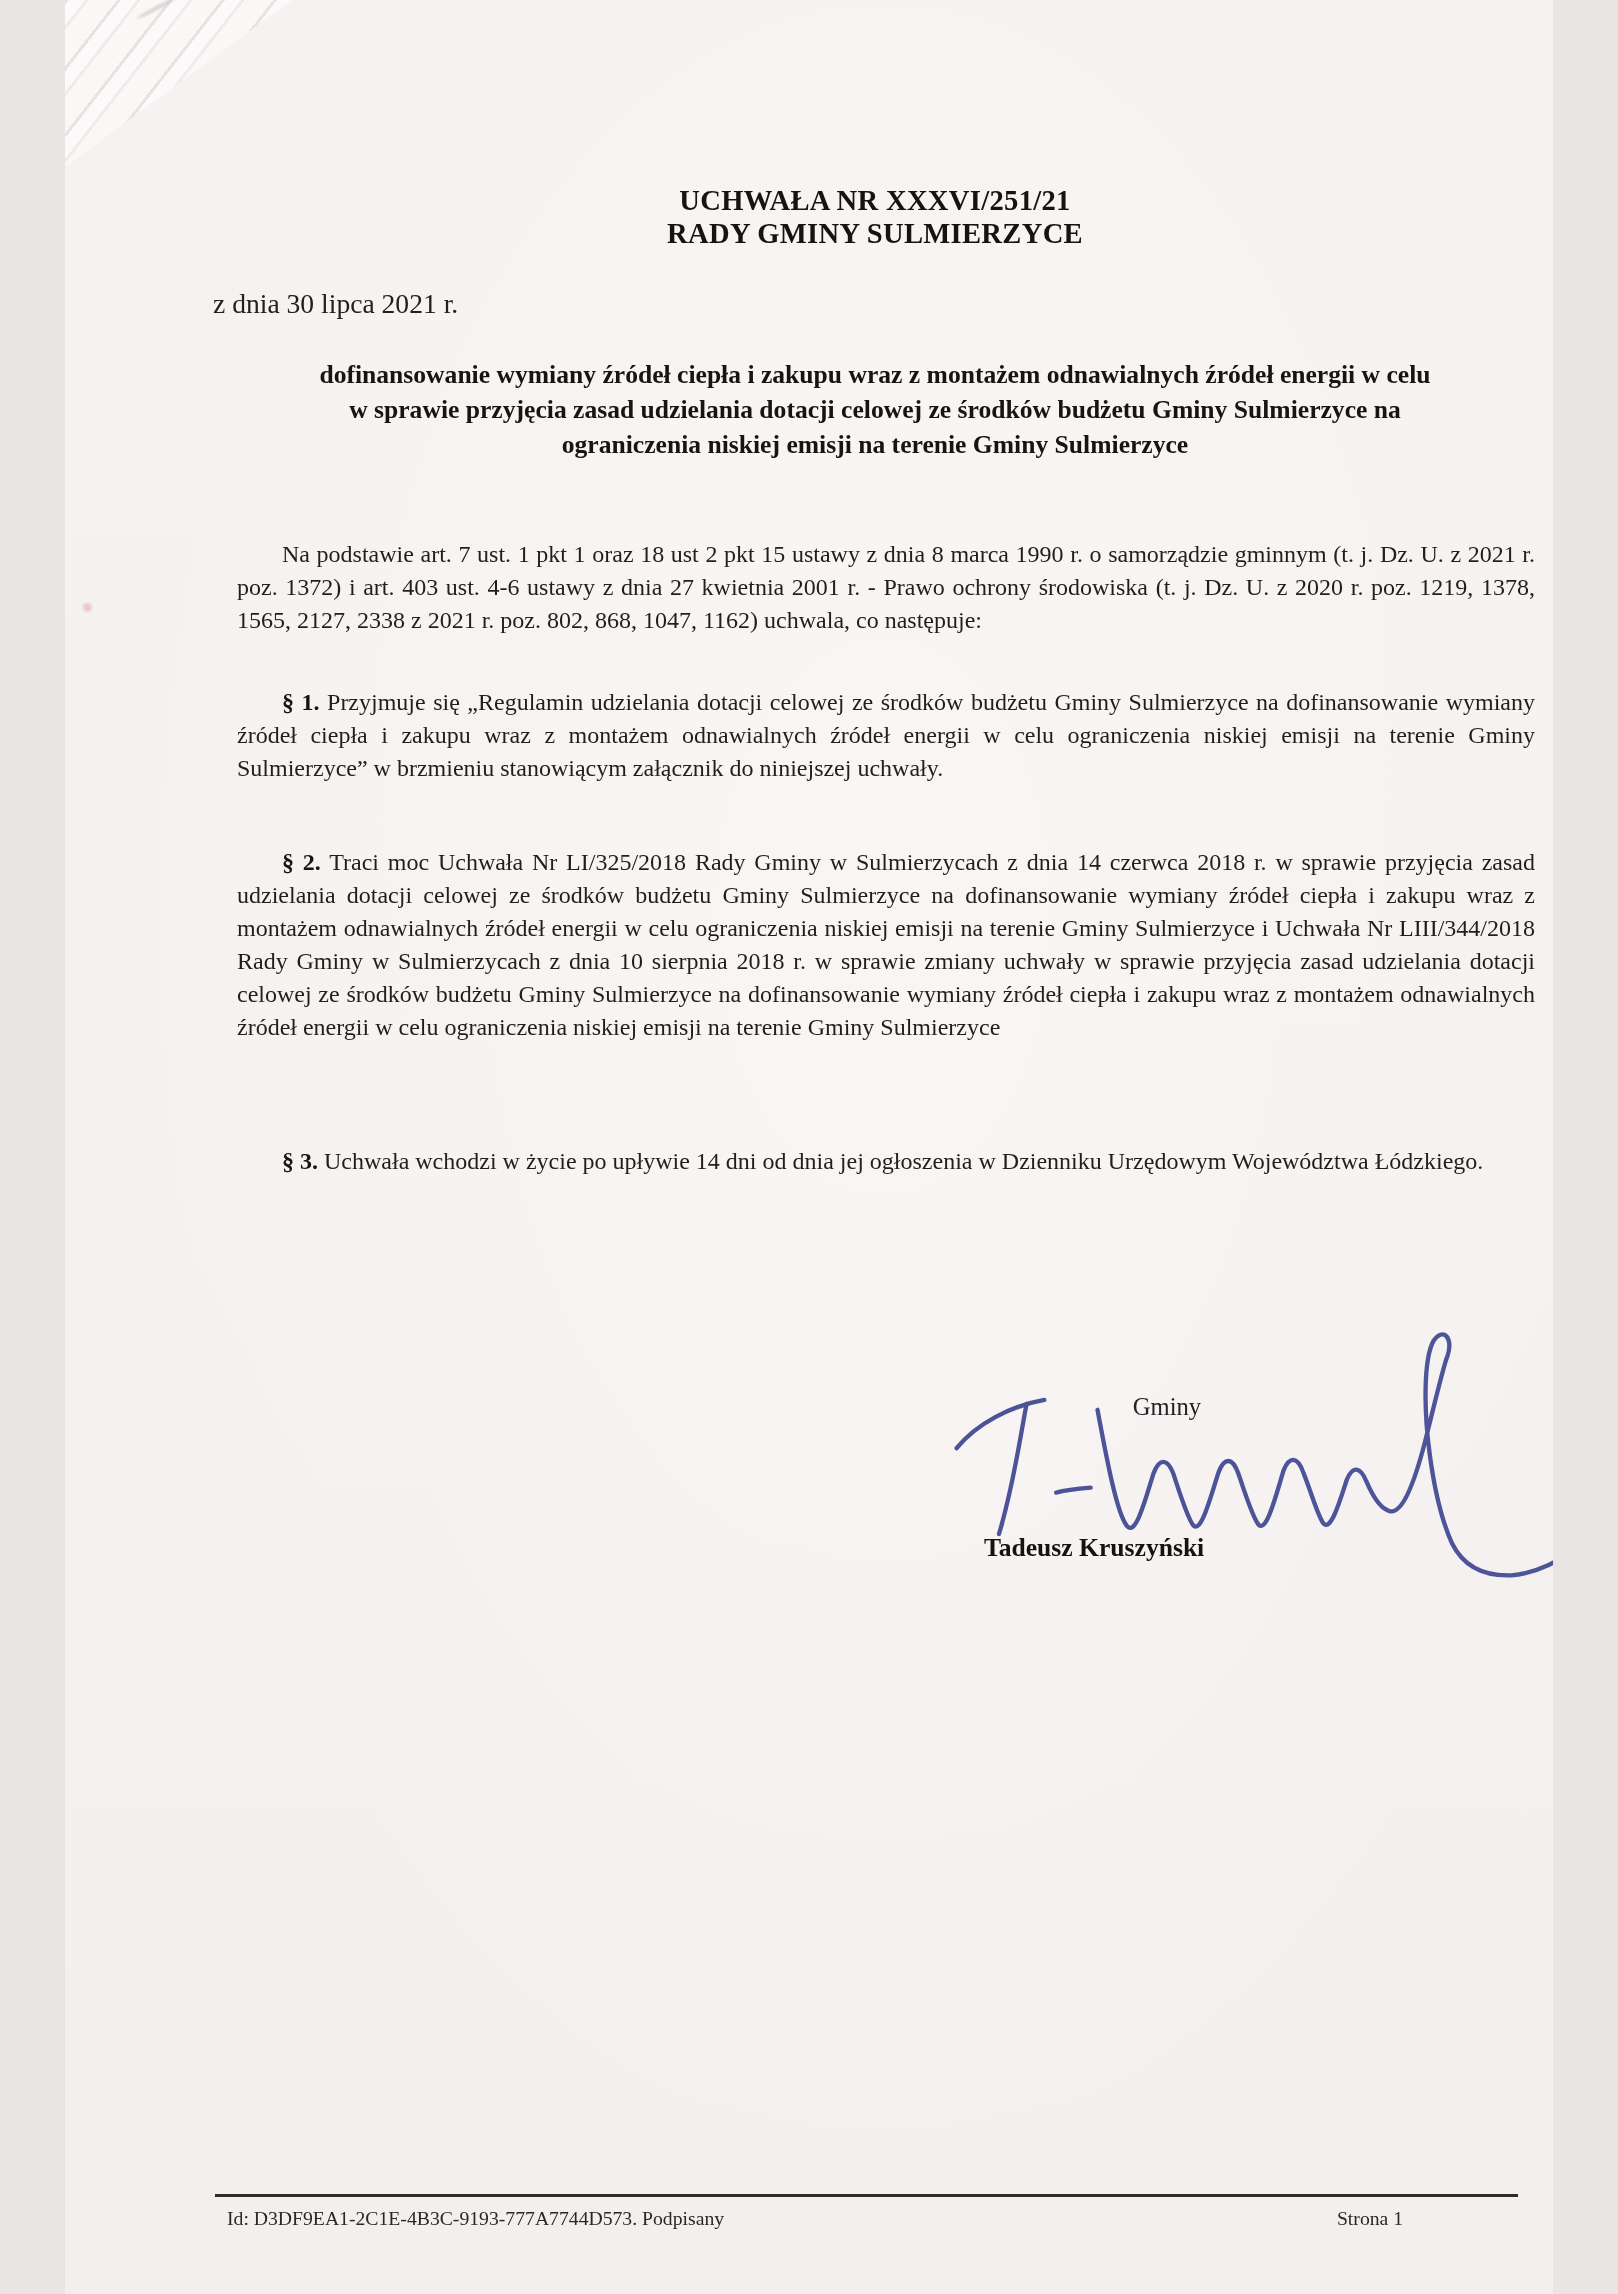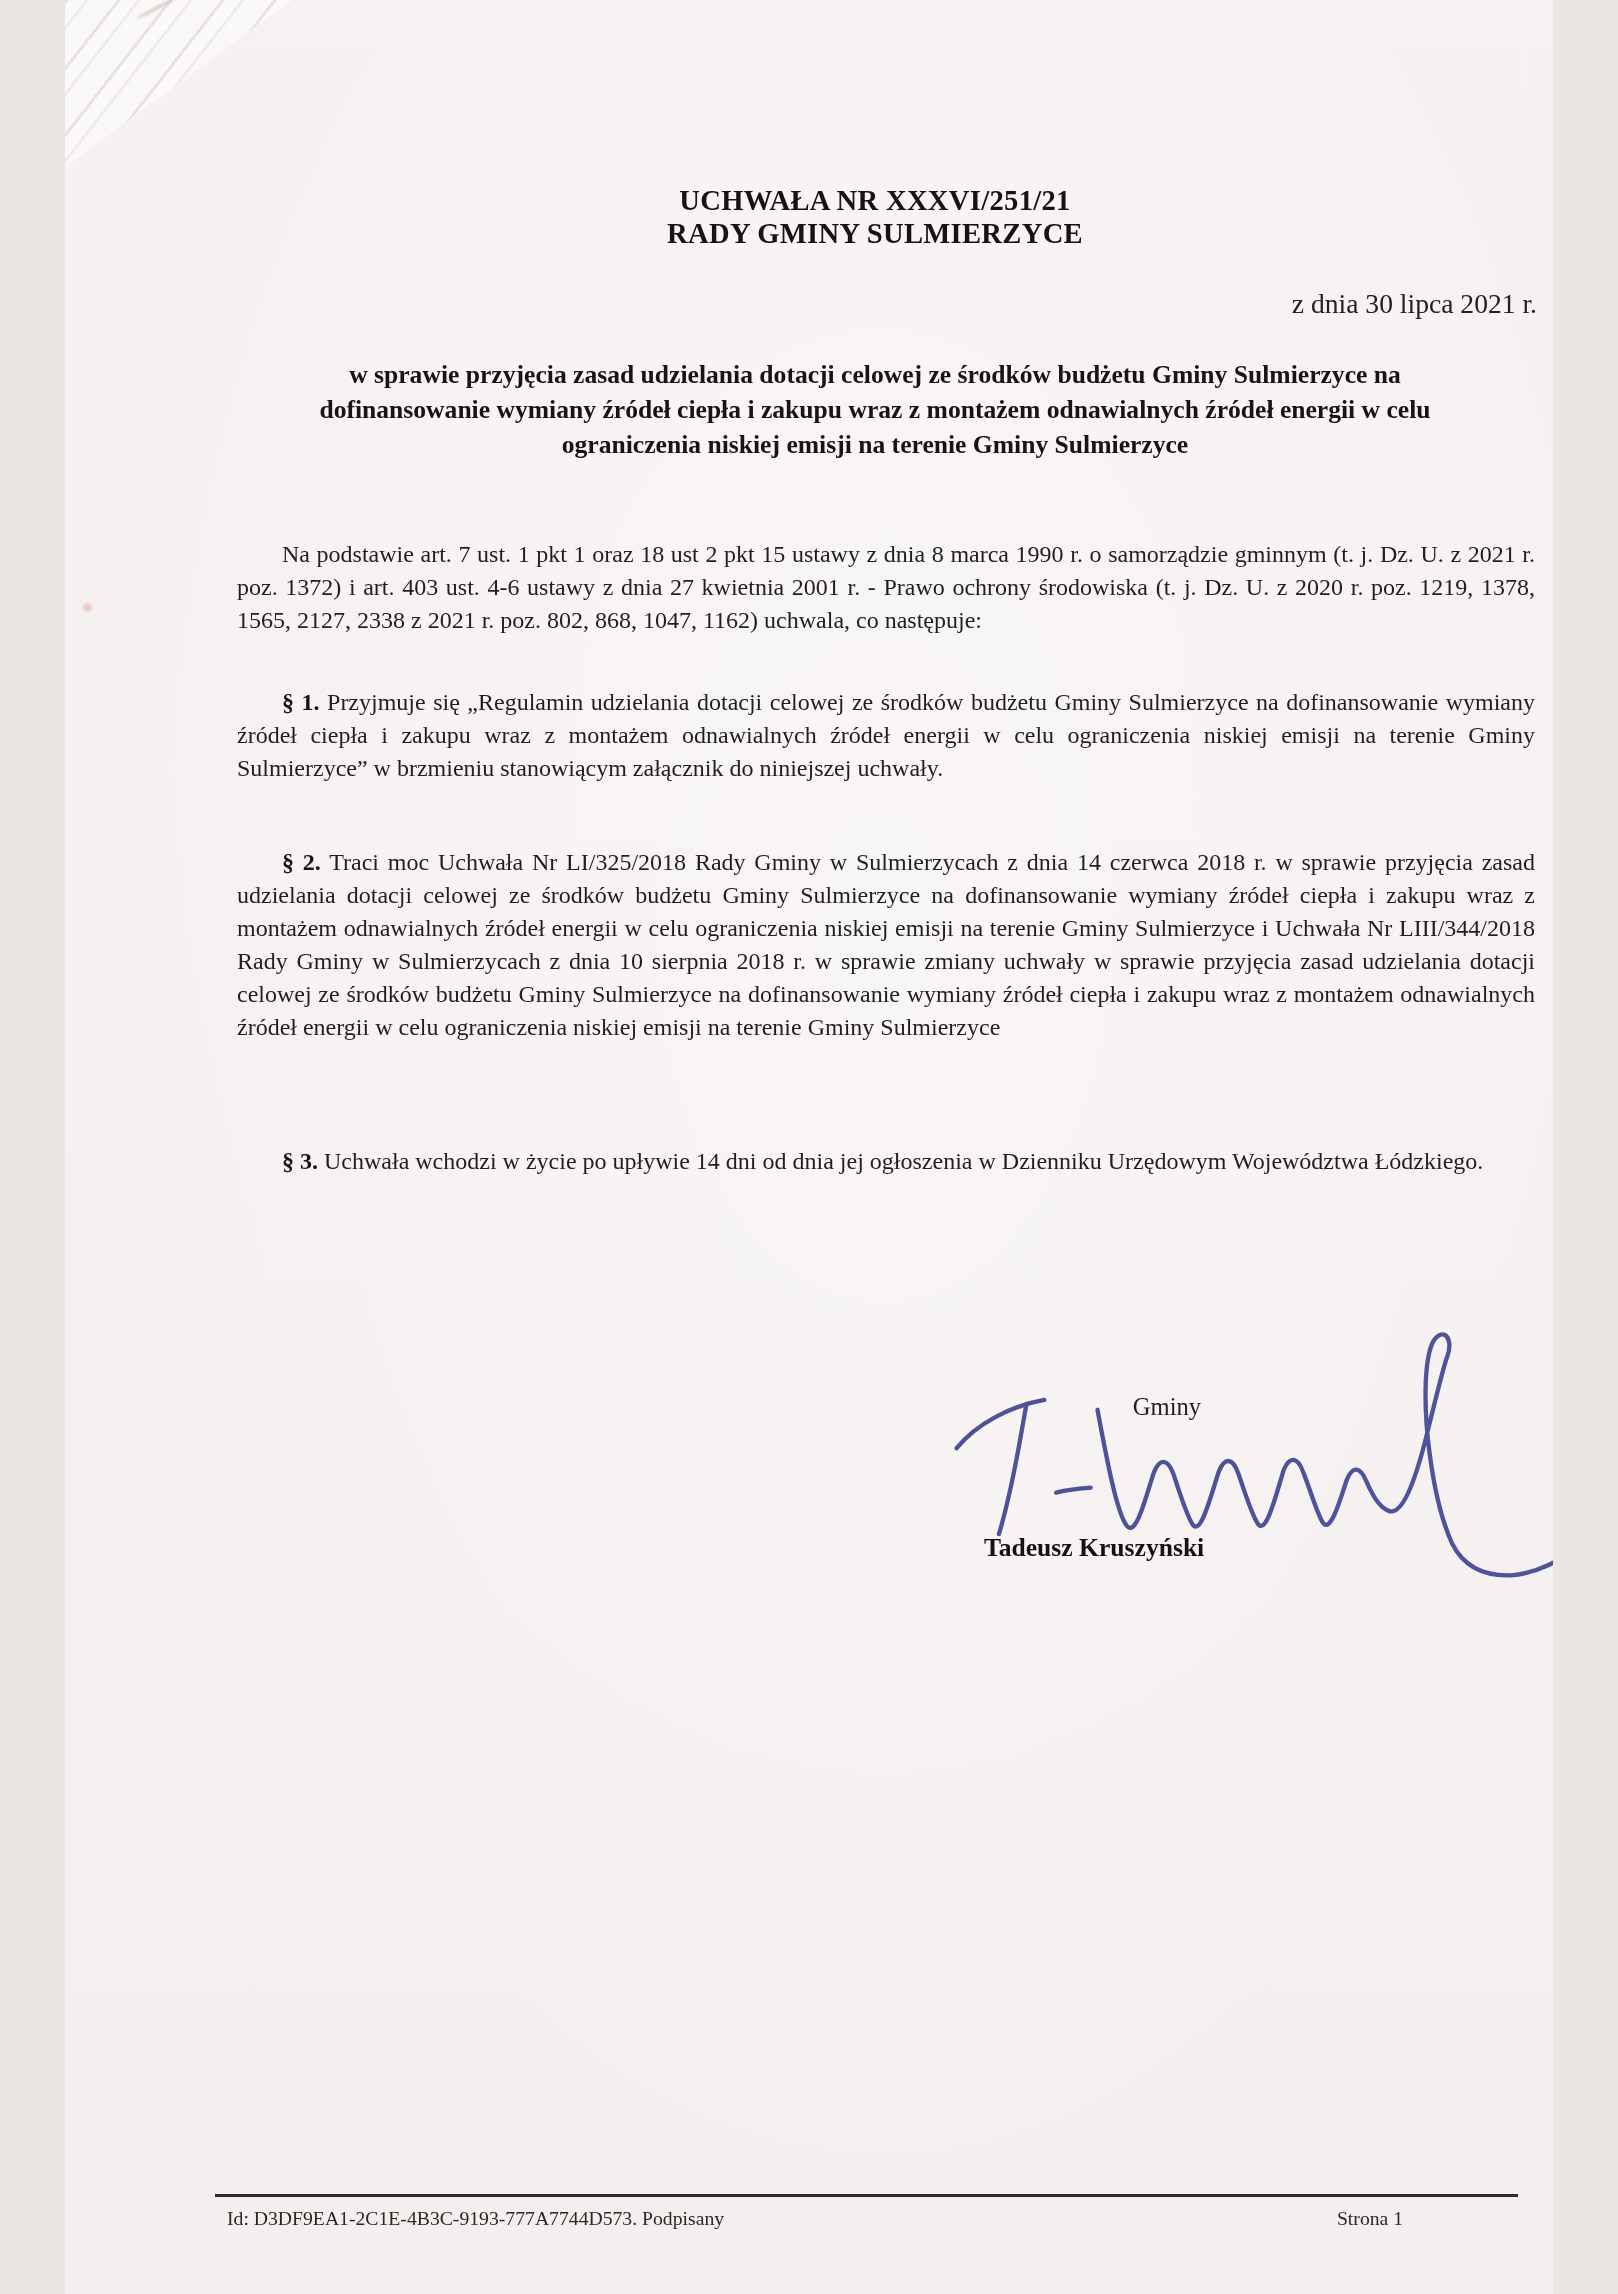--- a/index.html
+++ b/index.html
@@ -30,21 +30,21 @@
   .speck-pink{left:17.7px;top:603px;width:8.9px;height:8.9px;background:#e4a9b0;opacity:.55;filter:blur(1px);}
   .speck-grey{left:69px;top:5.9px;width:45px;height:3.9px;background:#b9b2ae;opacity:.5;transform:rotate(-28deg);filter:blur(1px);}
 
   .title-block{
     position:absolute;left:148px;top:185px;width:1324px;
     text-align:center;font-weight:bold;font-size:28.6px;line-height:32.5px;
     color:#161312;letter-spacing:0.3px;
   }
   .date-line{
     position:absolute;left:148px;top:288px;width:1324px;
-    text-align:right;font-size:27.6px;line-height:32.5px;color:#242020;
+    text-align:left;font-size:27.6px;line-height:32.5px;color:#242020;
   }
   .subject-block{
     position:absolute;left:149px;top:357px;width:1322px;
     text-align:center;font-weight:bold;font-size:25.6px;line-height:35px;
     color:#171414;
   }
   .body-para{
     position:absolute;left:160px;width:1298px;margin:12px;
     font-size:24px;line-height:33px;text-align:justify;
     text-indent:45px;color:#211e1d;
@@ -89,22 +89,22 @@
   <div class="speck speck-pink"></div>
 
   <div class="title-block">
     <div>UCHWAŁA NR XXXVI/251/21</div>
     <div>RADY GMINY SULMIERZYCE</div>
   </div>
 
   <div class="date-line">z dnia 30 lipca 2021 r.</div>
 
   <div class="subject-block">
+    <div>dofinansowanie wymiany źródeł ciepła i zakupu wraz z montażem odnawialnych źródeł energii w celu</div>
     <div>w sprawie przyjęcia zasad udzielania dotacji celowej ze środków budżetu Gminy Sulmierzyce na</div>
-    <div>dofinansowanie wymiany źródeł ciepła i zakupu wraz z montażem odnawialnych źródeł energii w celu</div>
     <div>ograniczenia niskiej emisji na terenie Gminy Sulmierzyce</div>
   </div>
 
   <p class="body-para para-preamble">Na podstawie art. 7 ust. 1 pkt 1 oraz 18 ust 2 pkt 15 ustawy z dnia 8 marca 1990 r. o samorządzie gminnym (t. j. Dz. U. z 2021 r. poz. 1372) i art. 403 ust. 4-6 ustawy z dnia 27 kwietnia 2001 r. - Prawo ochrony środowiska (t. j. Dz. U. z 2020 r. poz. 1219, 1378, 1565, 2127, 2338 z 2021 r. poz. 802, 868, 1047, 1162) uchwala, co następuje:</p>
 
   <p class="body-para para-s1"><span class="sec-marker">§ 1.</span> <span>Przyjmuje się „Regulamin udzielania dotacji celowej ze środków budżetu Gminy Sulmierzyce na dofinansowanie wymiany źródeł ciepła i zakupu wraz z montażem odnawialnych źródeł energii w celu ograniczenia niskiej emisji na terenie Gminy Sulmierzyce” w brzmieniu stanowiącym załącznik do niniejszej uchwały.</span></p>
 
   <p class="body-para para-s2"><span class="sec-marker">§ 2.</span> <span>Traci moc Uchwała Nr LI/325/2018 Rady Gminy w Sulmierzycach z dnia 14 czerwca 2018 r. w sprawie przyjęcia zasad udzielania dotacji celowej ze środków budżetu Gminy Sulmierzyce na dofinansowanie wymiany źródeł ciepła i zakupu wraz z montażem odnawialnych źródeł energii w celu ograniczenia niskiej emisji na terenie Gminy Sulmierzyce i Uchwała Nr LIII/344/2018 Rady Gminy w Sulmierzycach z dnia 10 sierpnia 2018 r. w sprawie zmiany uchwały w sprawie przyjęcia zasad udzielania dotacji celowej ze środków budżetu Gminy Sulmierzyce na dofinansowanie wymiany źródeł ciepła i zakupu wraz z montażem odnawialnych źródeł energii w celu ograniczenia niskiej emisji na terenie Gminy Sulmierzyce</span></p>
 
   <p class="body-para para-s3"><span class="sec-marker">§ 3.</span> <span>Uchwała wchodzi w życie po upływie 14 dni od dnia jej ogłoszenia w Dzienniku Urzędowym Województwa Łódzkiego.</span></p>

